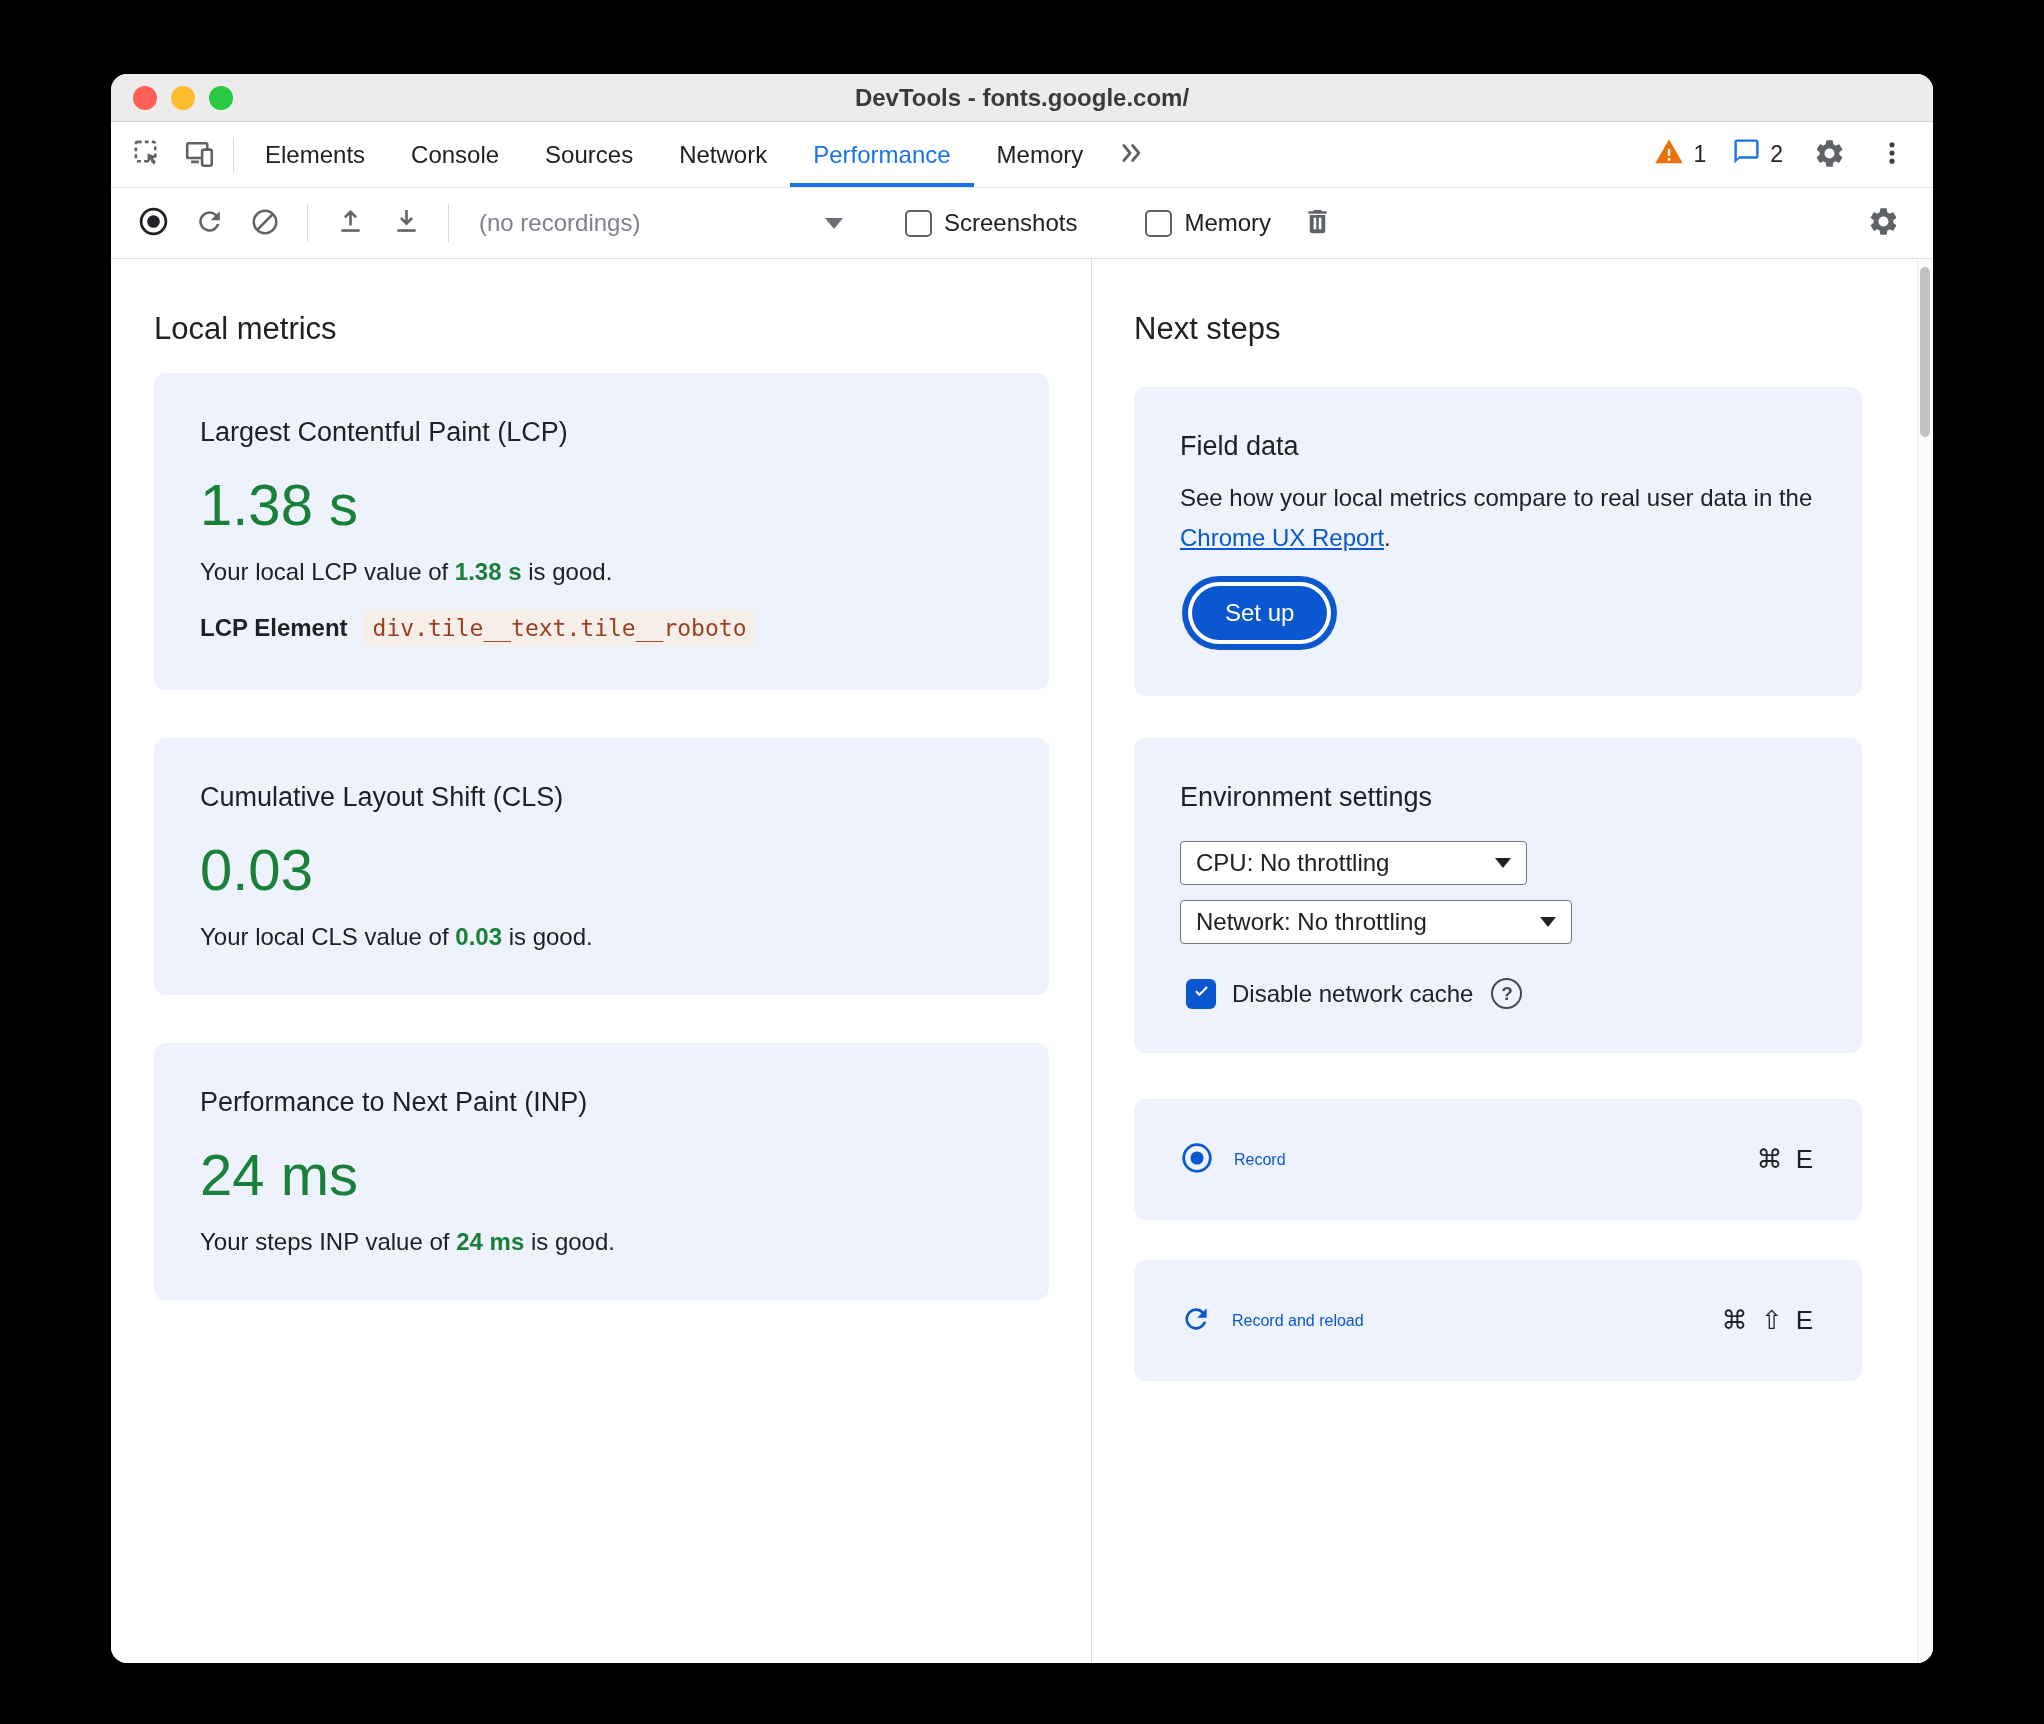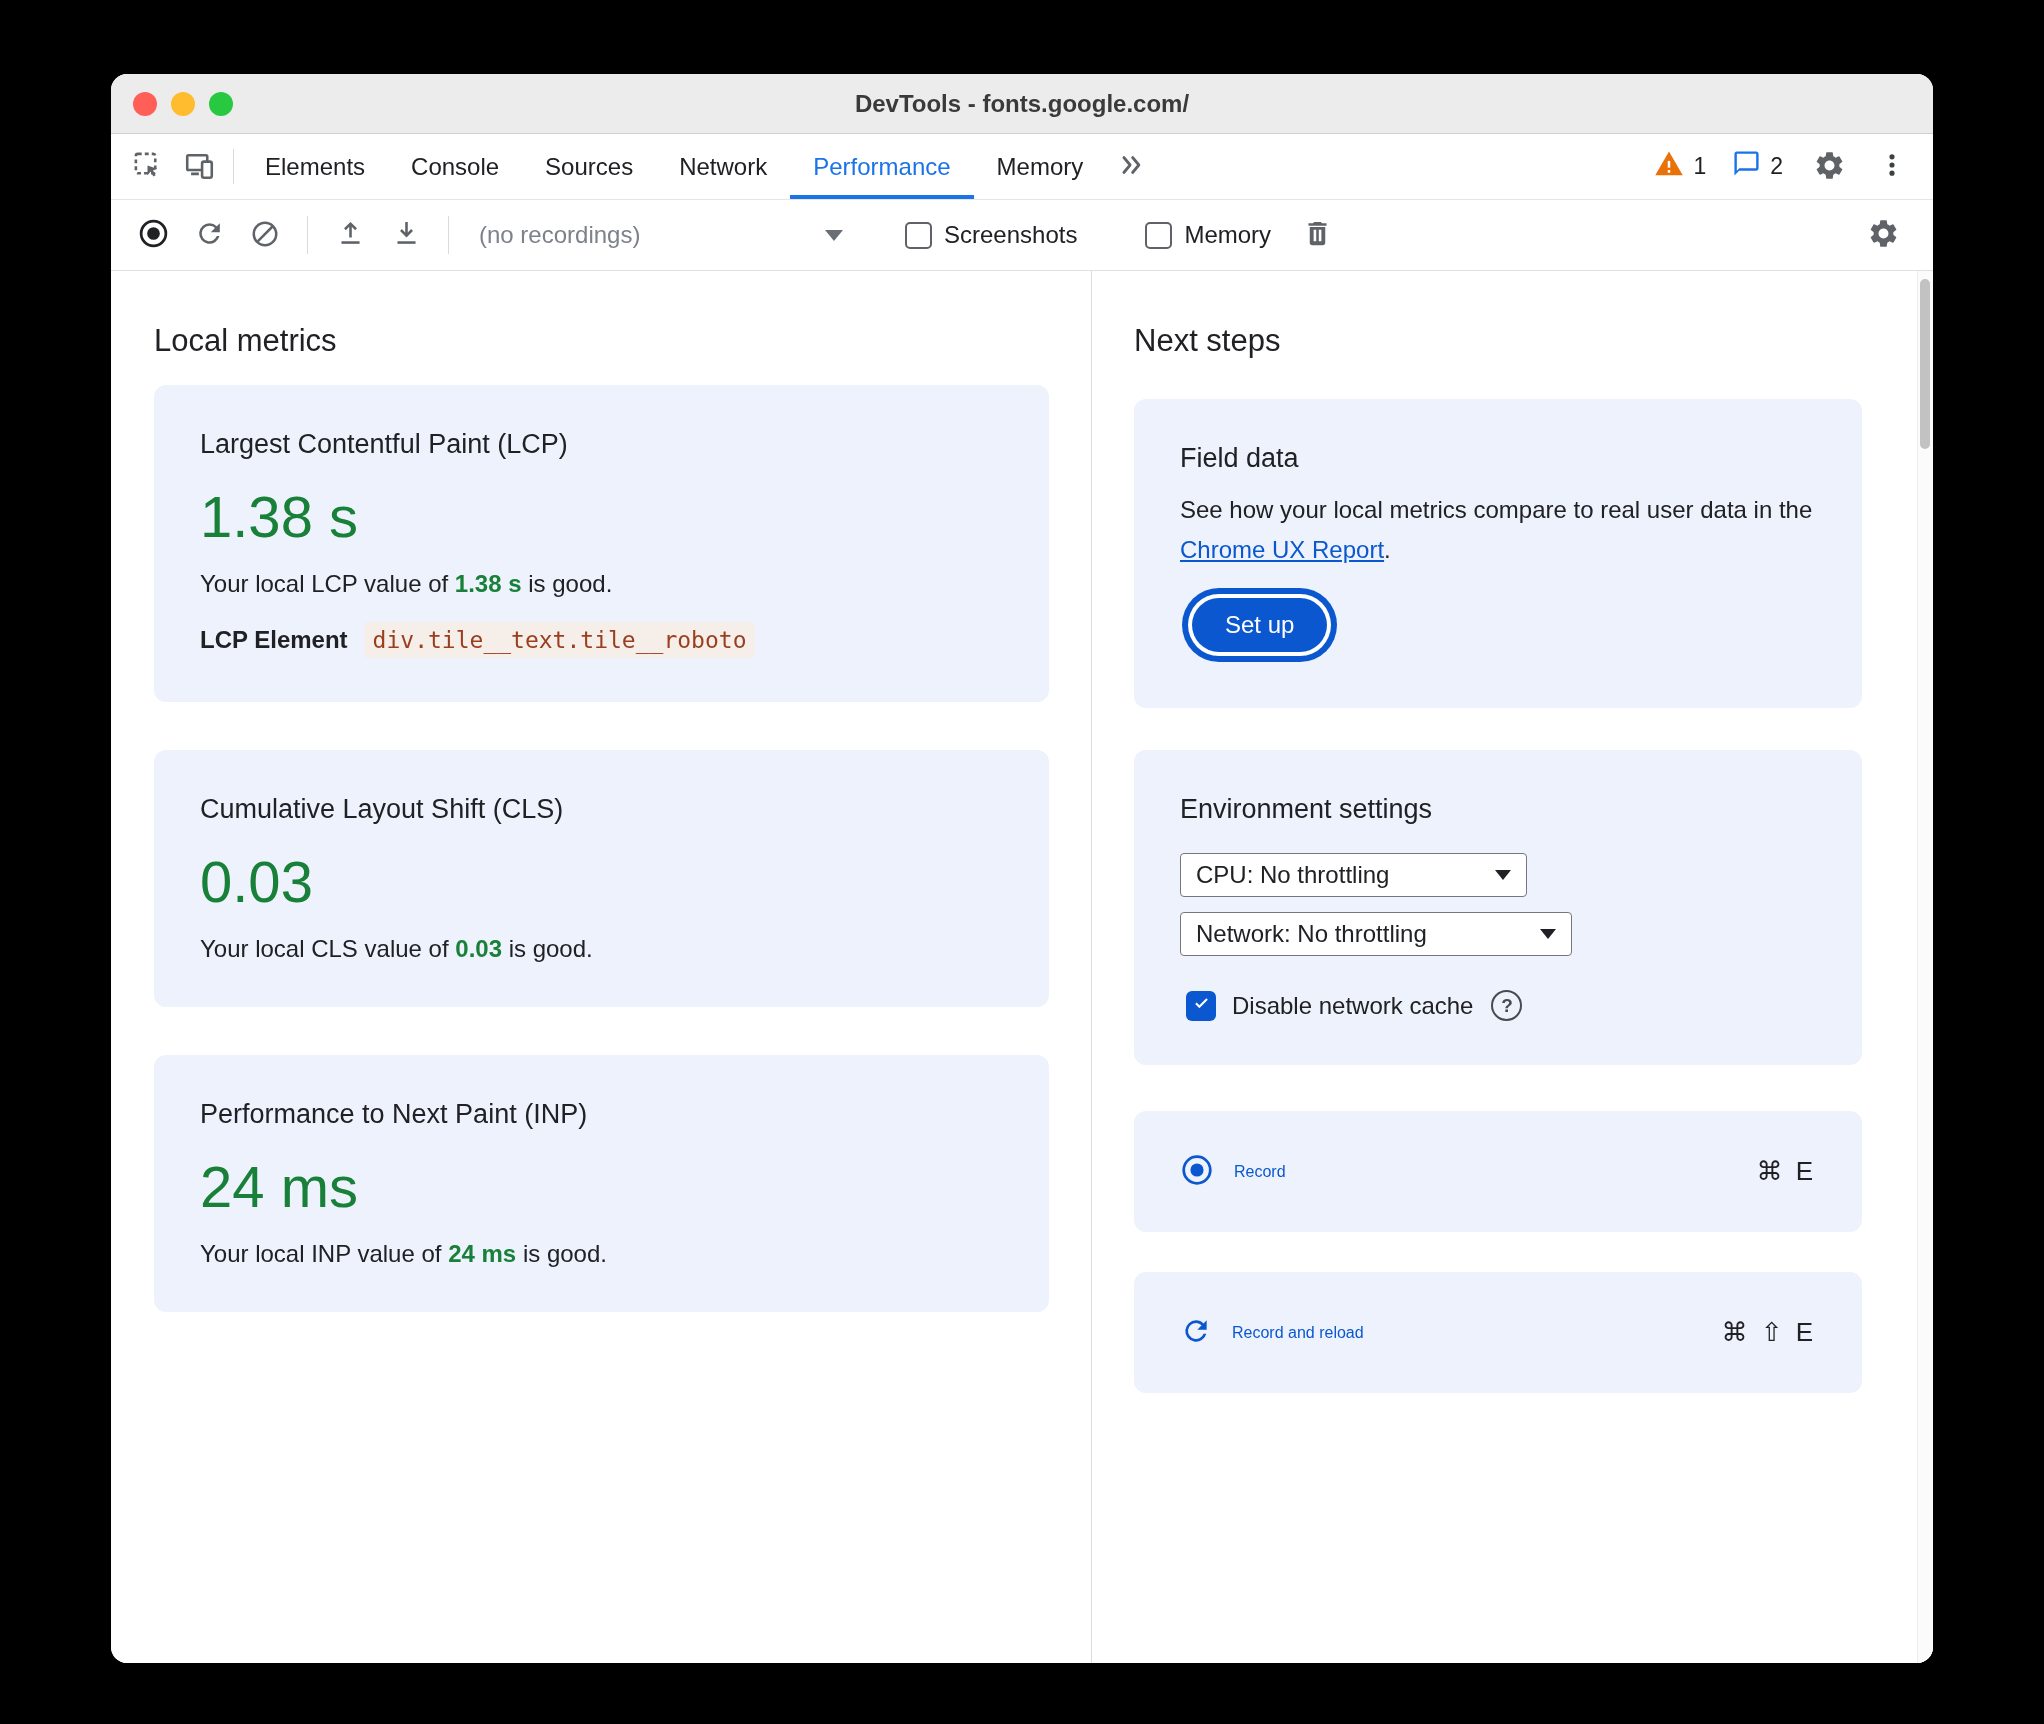--- a/index.html
+++ b/index.html
@@ -11,21 +11,21 @@
     color:#202124;
   }
   .window {
     position:absolute; left:111px; top:74px; width:1822px; height:1589px;
     background:#fff; border-radius:16px; overflow:hidden;
     box-shadow:0 30px 90px rgba(0,0,0,.6);
     display:flex; flex-direction:column;
   }
   
   .titlebar {
-    height:60px; background:#ececec; border-bottom:1px solid #d2d2d2;
+    height:48px; background:#ececec; border-bottom:1px solid #d2d2d2;
     position:relative; display:flex; align-items:center; justify-content:center; flex:0 0 auto;
   }
   .traffic { position:absolute; left:22px; top:0; height:100%; display:flex; align-items:center; gap:14px; }
   .light { width:24px; height:24px; border-radius:50%; display:inline-block; }
   .light.red { background:#ff5f57; }
   .light.yellow { background:#febc2e; }
   .light.grn { background:#28c840; }
   .wtitle { font-size:24px; font-weight:700; color:#3a3a3a; }
 
   
@@ -284,21 +284,21 @@
 
       <section class="card">
         <div class="card-title">Cumulative Layout Shift (CLS)</div>
         <div class="metric">0.03</div>
         <p class="desc"><span>Your local CLS value of </span><span class="val">0.03</span><span> is good.</span></p>
       </section>
 
       <section class="card">
         <div class="card-title">Performance to Next Paint (INP)</div>
         <div class="metric">24 ms</div>
-        <p class="desc"><span>Your local INP value of </span><span class="val">24 ms</span><span> is good.</span></p>
+        <p class="desc"><span>Your steps INP value of </span><span class="val">24 ms</span><span> is good.</span></p>
       </section>
 
     </div>
 
     <div class="col-right">
       <h2 class="section">Next steps</h2>
 
       <section class="card mb-42">
         <div class="card-title">Field data</div>
         <p class="body-text"><span>See how your local metrics compare to real user data in the </span><a class="link">Chrome UX Report</a><span>.</span></p>

